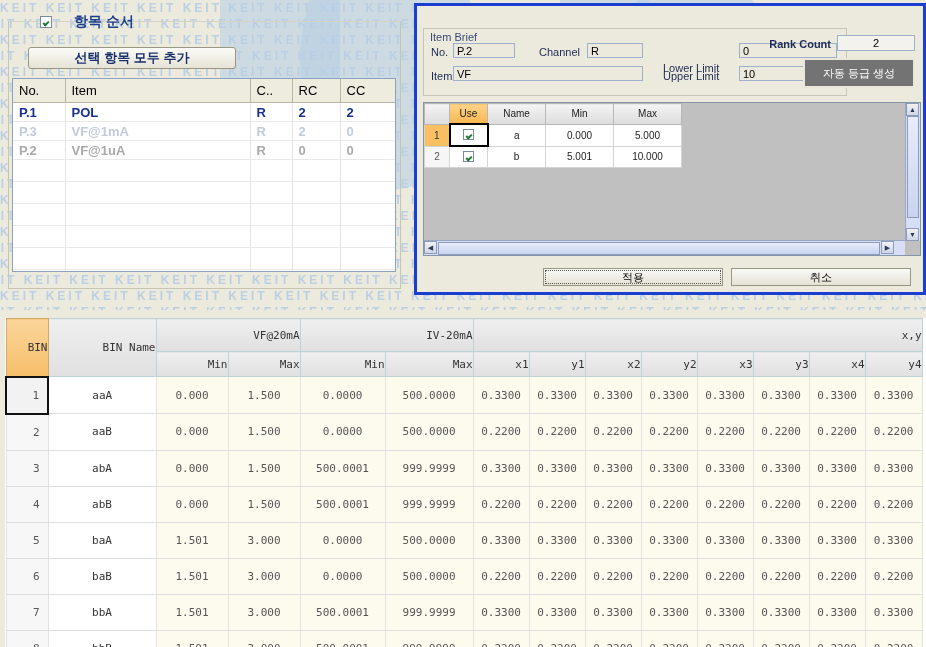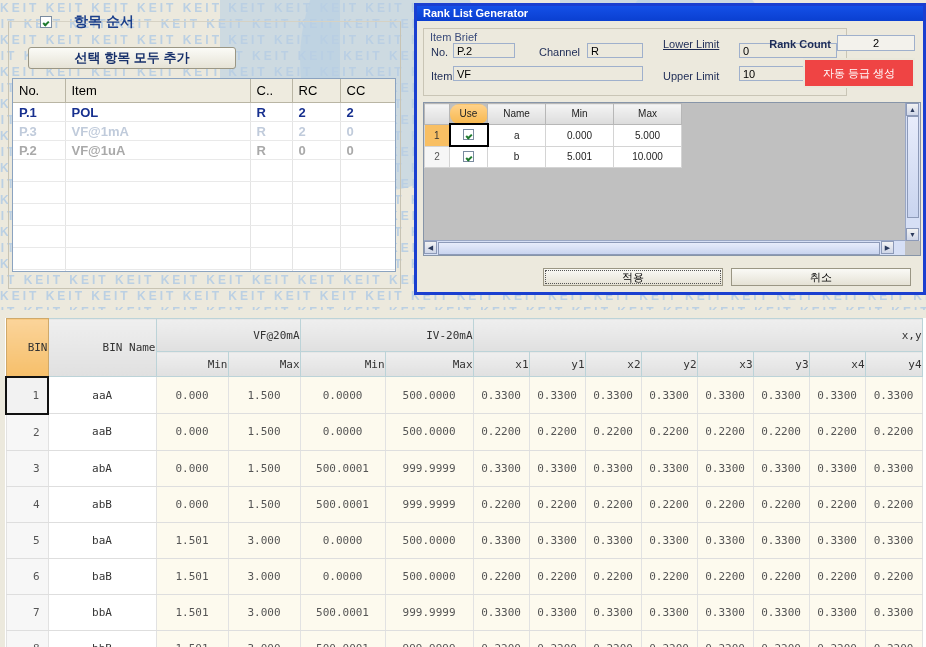--- a/index.html
+++ b/index.html
@@ -103,39 +103,39 @@
     height:15px;line-height:12px;
   }
   #rank-count-label{position:absolute;right:92px;top:32px;font-size:11px;color:#1d2b55;font-weight:bold;}
   #rank-count-box{
     position:absolute;right:8px;top:29px;width:78px;height:16px;
     border:1px solid #9fb0cc;background:#f3f2ec;
     font-size:11px;text-align:center;line-height:14px;box-sizing:border-box;
   }
   #btn-auto-grade{
     position:absolute;right:8px;top:52px;width:112px;height:30px;
-    background:#ef4444;border:2px solid #e9e7da;
+    background:#737373;border:2px solid #e9e7da;
     color:#fff;font-size:11px;display:flex;align-items:center;justify-content:center;
     box-sizing:border-box;
   }
   #rank-grid-wrap{
     position:absolute;left:6px;top:96px;width:498px;height:154px;
     border:1px solid #8795a8;background:#c0c0c0;box-sizing:border-box;
   }
   #rank-grid{
     position:absolute;left:0;top:0;width:481px;height:138px;overflow:hidden;
   }
   #rank-grid table{border-collapse:collapse;table-layout:fixed;}
   #rank-grid th{
     background:linear-gradient(#f4f4f4,#dcdcdc);
     font-size:10px;font-weight:normal;text-align:center;height:17px;
     border:1px solid #b7b7b7;color:#222;
   }
   #rank-grid th.corner{width:22px;background:linear-gradient(#f4f4f4,#dcdcdc);}
-  #rank-grid th.use-col{background:linear-gradient(#ffd28a,#f7b84f);border-radius:9px;}
+  #rank-grid th.use-col{background:linear-gradient(#ffd28a,#f7b84f);}
   #rank-grid td{
     background:#fff;font-size:10px;text-align:center;height:18px;
     border:1px solid #d4d4d4;color:#222;
   }
   #rank-grid td.rownum{background:#f6f6f6;color:#555;text-align:center;}
   #rank-grid tr.sel td.rownum{background:#f8bf63;color:#333;}
   #rank-grid td.cell-sel{border:2px solid #000;}
   .vscroll{
     position:absolute;right:0;top:0;width:15px;height:138px;
     background:#d6dff5;border-left:1px solid #9aa7c4;box-sizing:border-box;
@@ -318,35 +318,34 @@
             <td>.</td>
             <td>.</td>
           </tr>
         </tbody>
     </table>
   </div>
 </div>
 
 <div id="dialog">
 
-  <div id="dialog-title">Rank List Generator</div>
 
   <div id="item-brief"></div>
   <div id="brief-legend">Item Brief</div>
 
   <div class="fld-label" style="left:14px;top:40px;">No.</div>
   <div class="fld-box" style="left:36px;top:37px;width:62px;">P.2</div>
 
   <div class="fld-label" style="left:122px;top:40px;">Channel</div>
   <div class="fld-box" style="left:170px;top:37px;width:56px;">R</div>
 
   <div class="fld-label" style="left:14px;top:64px;">Item</div>
   <div class="fld-box" style="left:36px;top:60px;width:190px;">VF</div>
 
-  <div class="fld-label" style="left:246px;top:32px;text-decoration:underline;">Lower Limit</div>
+  <div class="fld-label" style="left:246px;top:56px;">Lower Limit</div>
   <div class="fld-box" style="left:322px;top:37px;width:98px;">0</div>
 
   <div class="fld-label" style="left:246px;top:64px;">Upper Limit</div>
   <div class="fld-box" style="left:322px;top:60px;width:98px;">10</div>
 
   <div id="rank-count-label">Rank Count</div>
   <div id="rank-count-box">2</div>
 
   <div id="btn-auto-grade">자동 등급 생성</div>
 

